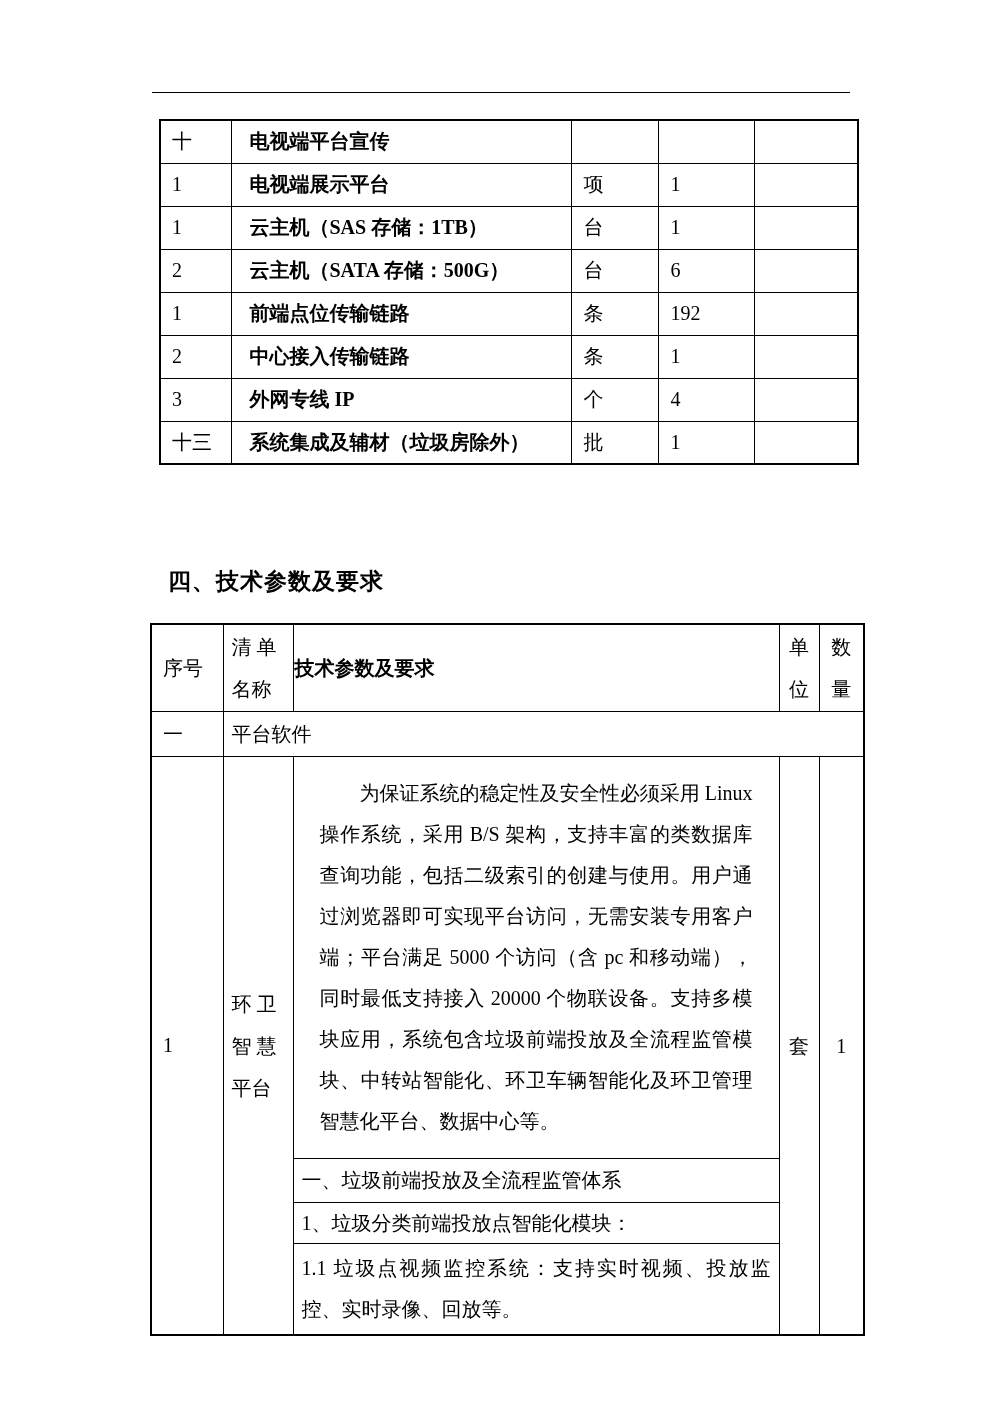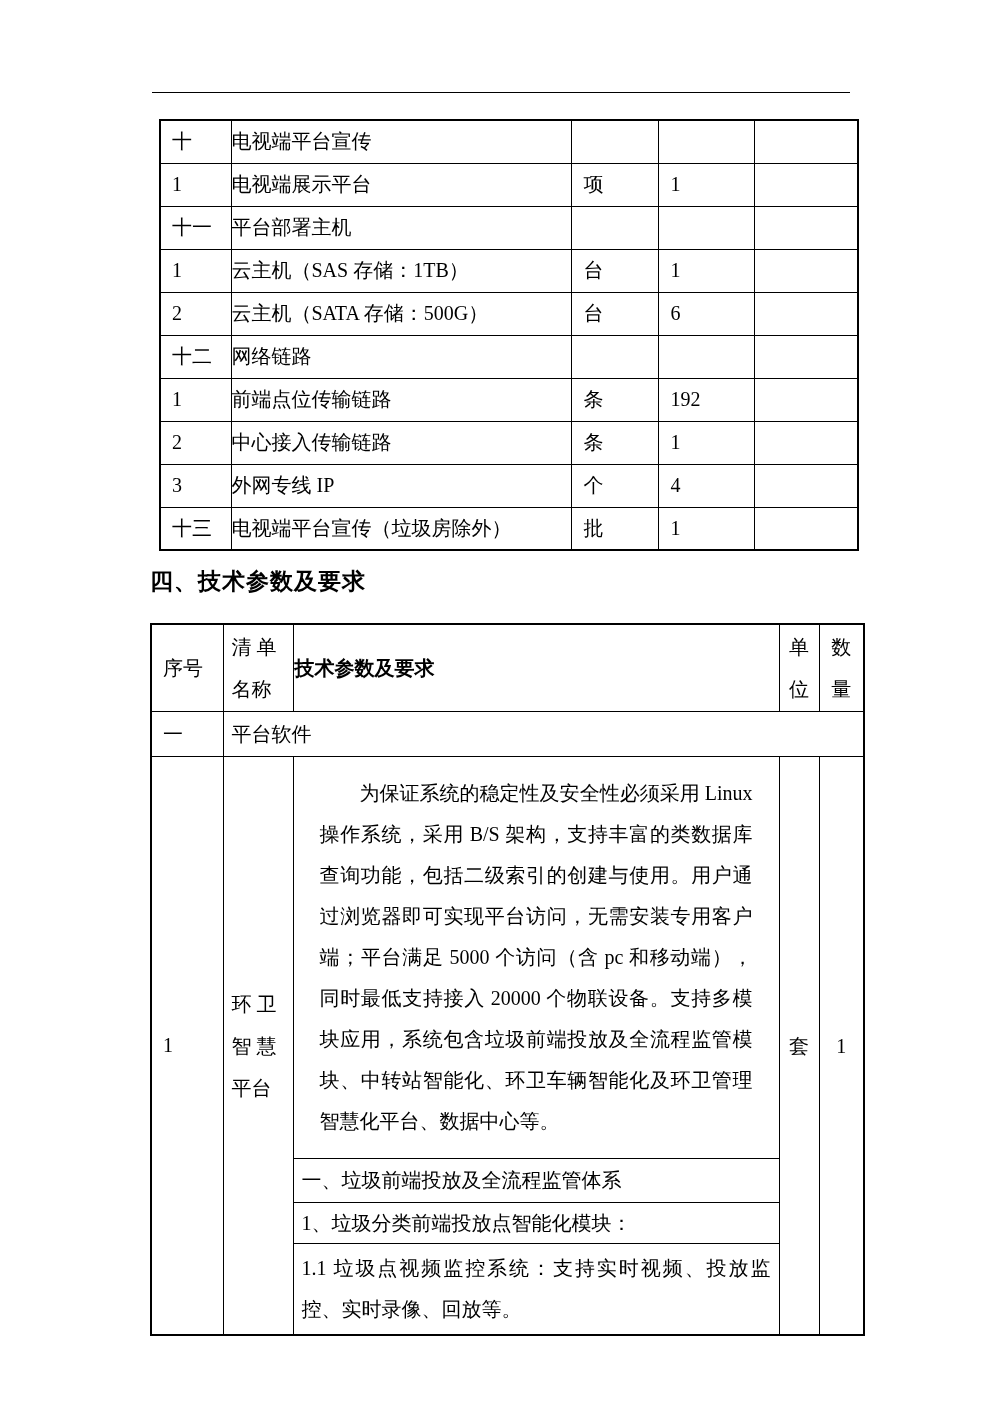--- a/index.html
+++ b/index.html
@@ -15,26 +15,26 @@
     position:absolute;left:152px;top:92px;
     width:698px;height:1px;background:#000;
   }
   table{border-collapse:collapse;table-layout:fixed;}
   td{border:1px solid #000;font-size:20px;vertical-align:middle;
      overflow:hidden;word-break:break-all;}
   
   .t1{position:absolute;left:159px;top:119px;width:698px;border:2px solid #000;}
   .t1 tr{height:43px;}
   .t1 .c-no{padding-left:11px;}
-  .t1 .c-name{padding-left:0;}
+  .t1 .c-name{padding-left:18px;font-weight:bold;}
   .t1 .c-unit{padding-left:12px;}
   .t1 .c-qty{padding-left:12px;}
   
   .heading{
-    position:absolute;left:150px;top:566px;margin:0;
+    position:absolute;left:168px;top:566px;margin:0;
     font-family:"Liberation Sans","DejaVu Sans",sans-serif;
     font-weight:bold;font-size:23px;letter-spacing:1px;
   }
   
   .t2{position:absolute;left:150px;top:623px;width:713px;border:2px solid #000;}
   .t2 .c-no{padding-left:11px;margin-left:44px;}
   .t2 .c-name{padding-left:8px;line-height:42px;}
   .t2 .c-center{text-align:center;padding:0;line-height:42px;}
   .t2 .c-spec-head{font-weight:bold;}
   .spec-para{
@@ -68,45 +68,31 @@
         <td></td>
       </tr>
       <tr>
         <td class="c-no">1</td>
         <td class="c-name">电视端展示平台</td>
         <td class="c-unit">项</td>
         <td class="c-qty">1</td>
         <td></td>
       </tr>
       <tr>
-        <td class="c-no">十一</td>
-        <td class="c-name">平台部署主机</td>
-        <td class="c-unit"></td>
-        <td class="c-qty"></td>
-        <td></td>
-      </tr>
-      <tr>
         <td class="c-no">1</td>
         <td class="c-name">云主机（SAS 存储：1TB）</td>
         <td class="c-unit">台</td>
         <td class="c-qty">1</td>
         <td></td>
       </tr>
       <tr>
         <td class="c-no">2</td>
         <td class="c-name">云主机（SATA 存储：500G）</td>
         <td class="c-unit">台</td>
         <td class="c-qty">6</td>
-        <td></td>
-      </tr>
-      <tr>
-        <td class="c-no">十二</td>
-        <td class="c-name">网络链路</td>
-        <td class="c-unit"></td>
-        <td class="c-qty"></td>
         <td></td>
       </tr>
       <tr>
         <td class="c-no">1</td>
         <td class="c-name">前端点位传输链路</td>
         <td class="c-unit">条</td>
         <td class="c-qty">192</td>
         <td></td>
       </tr>
       <tr>
@@ -118,21 +104,21 @@
       </tr>
       <tr>
         <td class="c-no">3</td>
         <td class="c-name">外网专线 IP</td>
         <td class="c-unit">个</td>
         <td class="c-qty">4</td>
         <td></td>
       </tr>
       <tr>
         <td class="c-no">十三</td>
-        <td class="c-name">电视端平台宣传（垃圾房除外）</td>
+        <td class="c-name">系统集成及辅材（垃圾房除外）</td>
         <td class="c-unit">批</td>
         <td class="c-qty">1</td>
         <td></td>
       </tr>
     </tbody>
   </table>
 
   <h2 class="heading">四、技术参数及要求</h2>
 
   <table class="t2">

